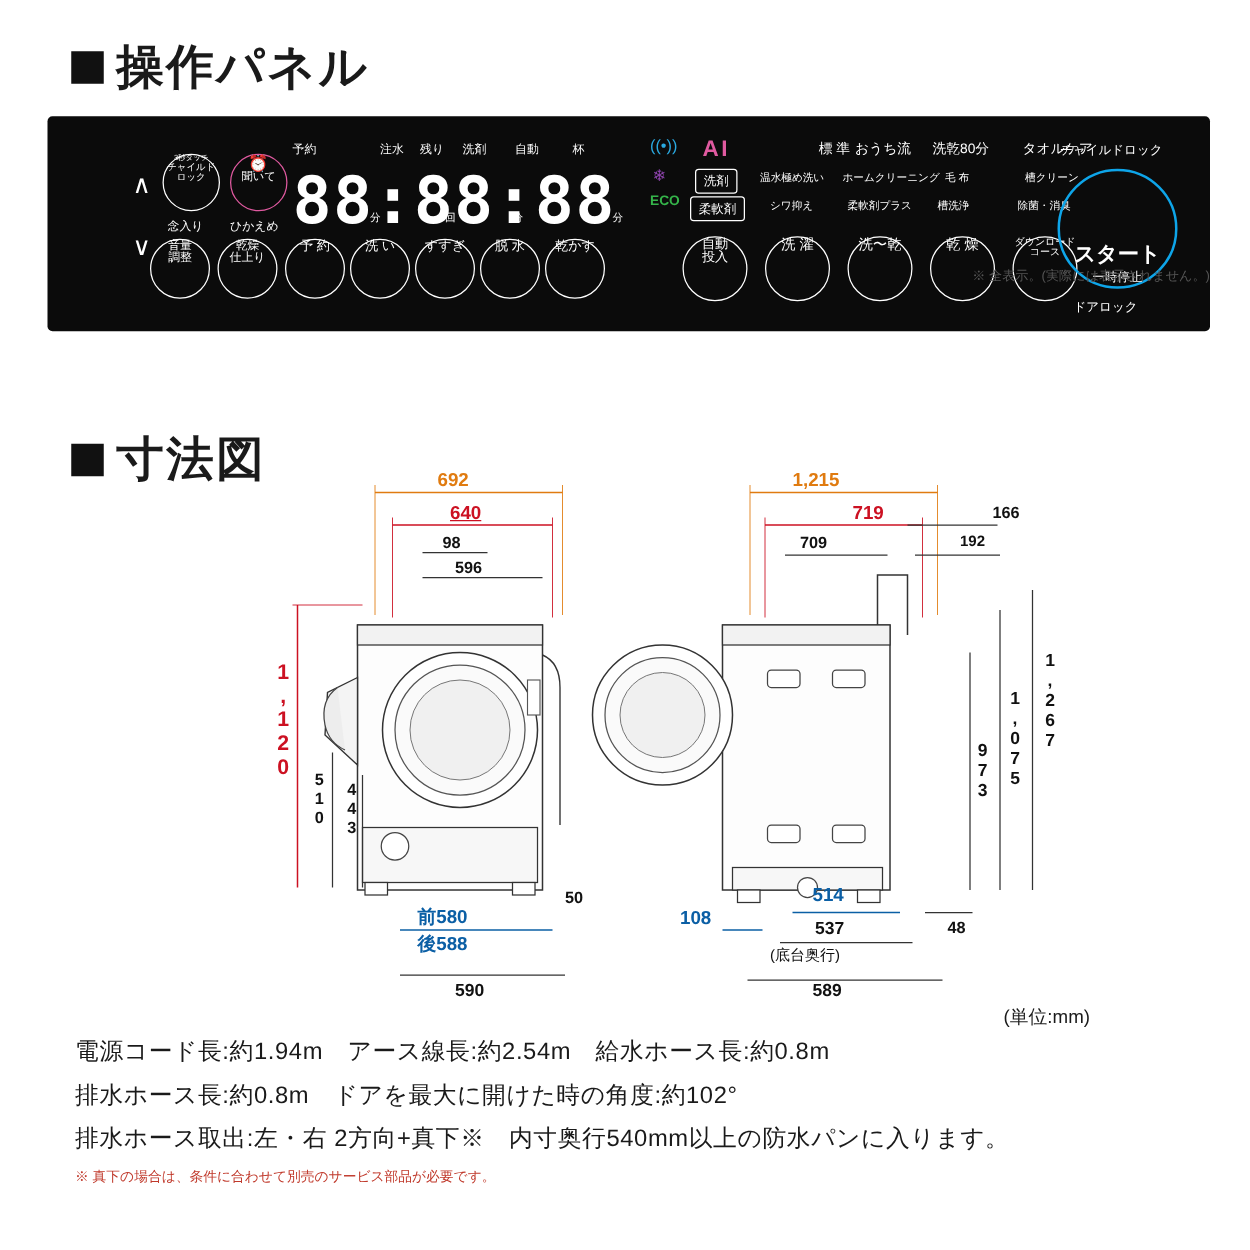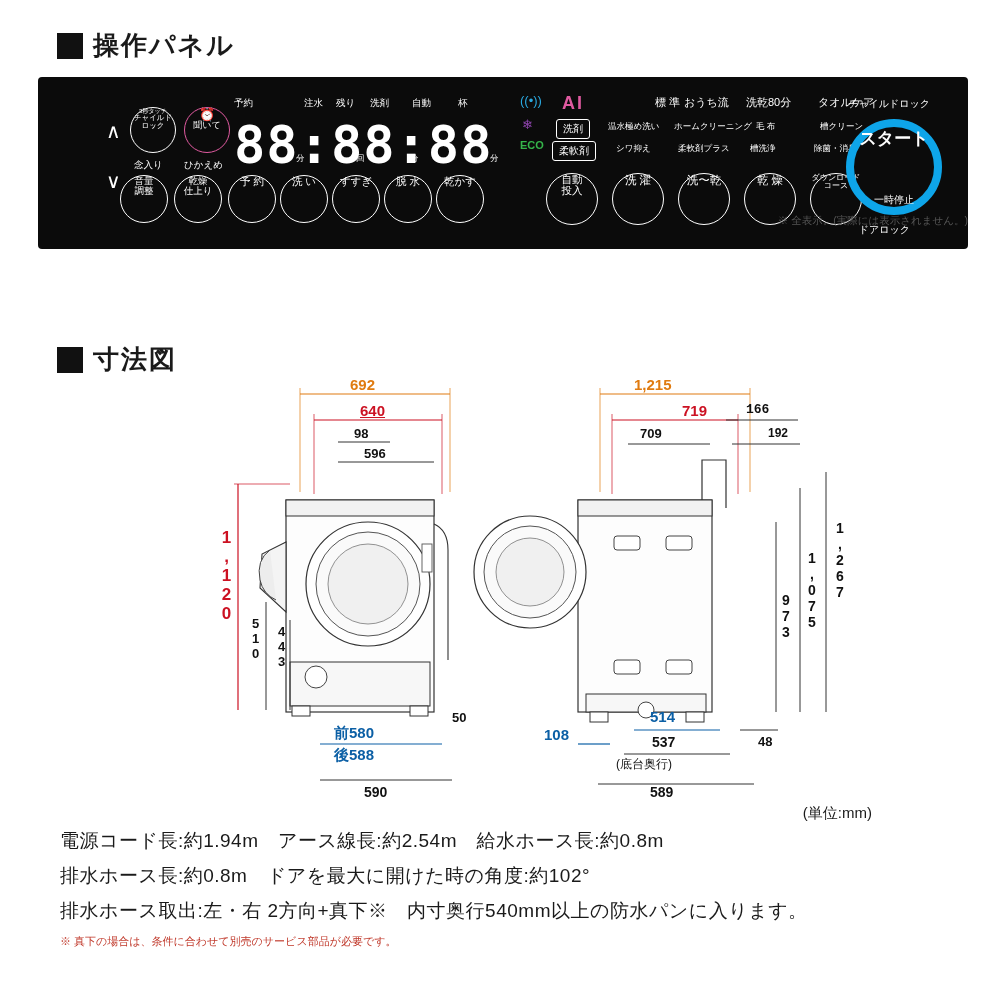--- a/index.html
+++ b/index.html
@@ -7,21 +7,21 @@
   body {
     width:1000px; height:1000px;
     background:#ffffff;
     font-family:"Liberation Sans", sans-serif;
     color:#1a1a1a;
     position:relative;
     overflow:hidden;
   }
   .section-title {
     display:flex; align-items:center; gap:10px;
-    font-size:26px; font-weight:bold; letter-spacing:2px;padding-left:19px;
+    font-size:38px; font-weight:bold; letter-spacing:2px;padding-left:19px;
   }
   .sq { width:26px; height:26px; background:#111; display:inline-block; }
 
   
   #panel-section { position:absolute; left:38px; top:28px; width:930px; }
   #panel {
     margin-top:14px;
     width:930px; height:172px;
     background:#0b0b0b;
     border-radius:4px;
@@ -59,22 +59,22 @@
     border-radius:3px;
     font-size:10px;
     padding:2px 6px;
     white-space:nowrap;
     background:transparent;
     color:#fff;
   }
   .startbtn {
     position:absolute; right:26px; top:42px;
     width:96px; height:96px; border-radius:50%;
-    border:8px solid #0ea5e9;
-    display:flex; flex-direction:column; align-items:center; justify-content:space-between;
+    border:2px solid #0ea5e9;
+    display:flex; flex-direction:column; align-items:center; justify-content:flex-end;
     font-weight:bold;
   }
   .note-ast { position:absolute; right:0; top:186px; font-size:10.5px; color:#555; }
 
   
   #dim-section { position:absolute; left:38px; top:342px; width:930px; }
   #drawing { position:absolute; left:0; top:30px; width:930px; height:440px; }
   .dimtxt { position:absolute; font-size:15px; font-weight:bold; white-space:nowrap; }
   .or { color:#e07b10; }
   .rd { color:#cc1122; }
@@ -307,21 +307,21 @@
     <div class="dimtxt bk vert" style="left:210px; top:244px; font-size:13px;">510</div>
     <div class="dimtxt bk vert" style="left:236px; top:252px; font-size:13px;">443</div>
     <div class="dimtxt bk" style="left:414px; top:338px; font-size:13px;">50</div>
     <div class="dimtxt bl" style="left:296px; top:352px;">前580</div>
     <div class="dimtxt bl" style="left:296px; top:374px;">後588</div>
     <div class="dimtxt bk" style="left:326px; top:412px; font-size:14px;">590</div>
 
     <div class="dimtxt or" style="left:596px; top:4px;">1,215</div>
     <div class="dimtxt rd" style="left:644px; top:30px;">719</div>
     <div class="dimtxt bk" style="left:602px; top:54px; font-size:13px;">709</div>
-    <div class="dimtxt bk" style="left:708px; top:30px; font-size:13px;font-family:Liberation Mono, monospace;">166</div>
+    <div class="dimtxt bk" style="left:756px; top:30px; font-size:13px;">166</div>
     <div class="dimtxt bk" style="left:730px; top:54px; font-size:12px;">192</div>
     <div class="dimtxt bk vert" style="left:794px; top:148px; font-size:14px;">1,267</div>
     <div class="dimtxt bk vert" style="left:766px; top:178px; font-size:14px;">1,075</div>
     <div class="dimtxt bk vert" style="left:740px; top:220px; font-size:14px;">973</div>
     <div class="dimtxt bl" style="left:506px; top:354px;">108</div>
     <div class="dimtxt bl" style="left:612px; top:336px;">514</div>
     <div class="dimtxt bk" style="left:614px; top:362px; font-size:14px;">537</div>
     <div class="dimtxt bk" style="left:578px; top:384px; font-size:12px; font-weight:normal;">(底台奥行)</div>
     <div class="dimtxt bk" style="left:612px; top:412px; font-size:14px;">589</div>
     <div class="dimtxt bk" style="left:720px; top:362px; font-size:13px;">48</div>

